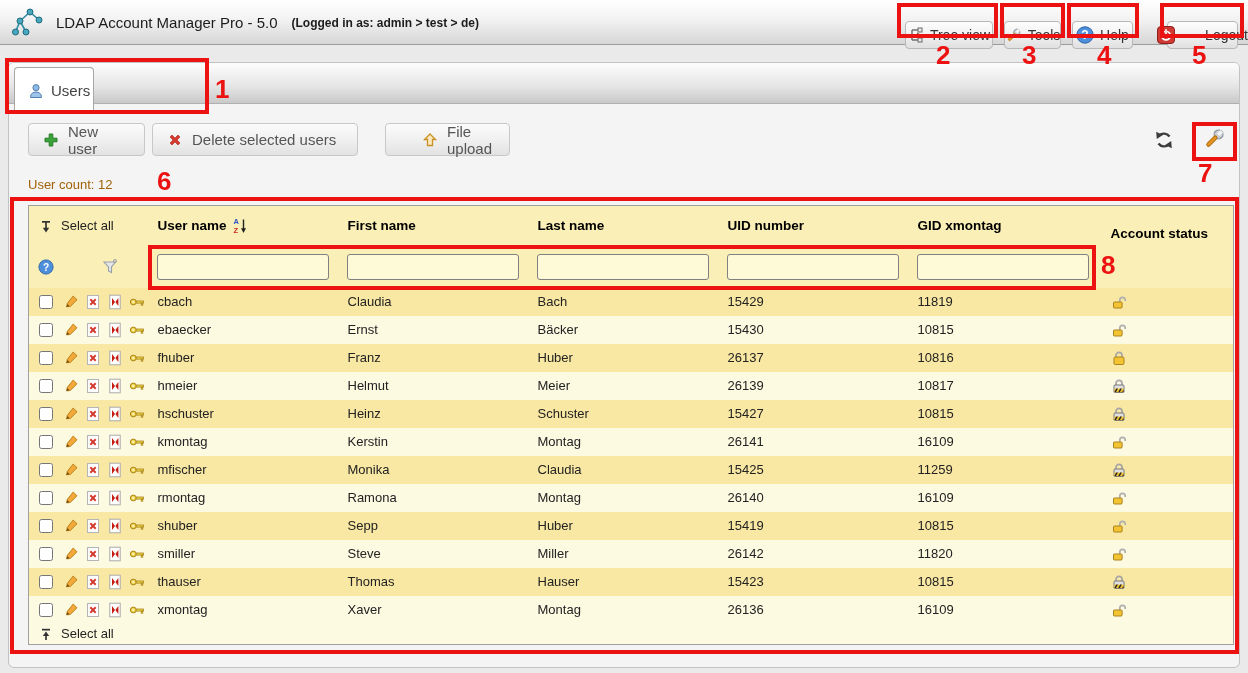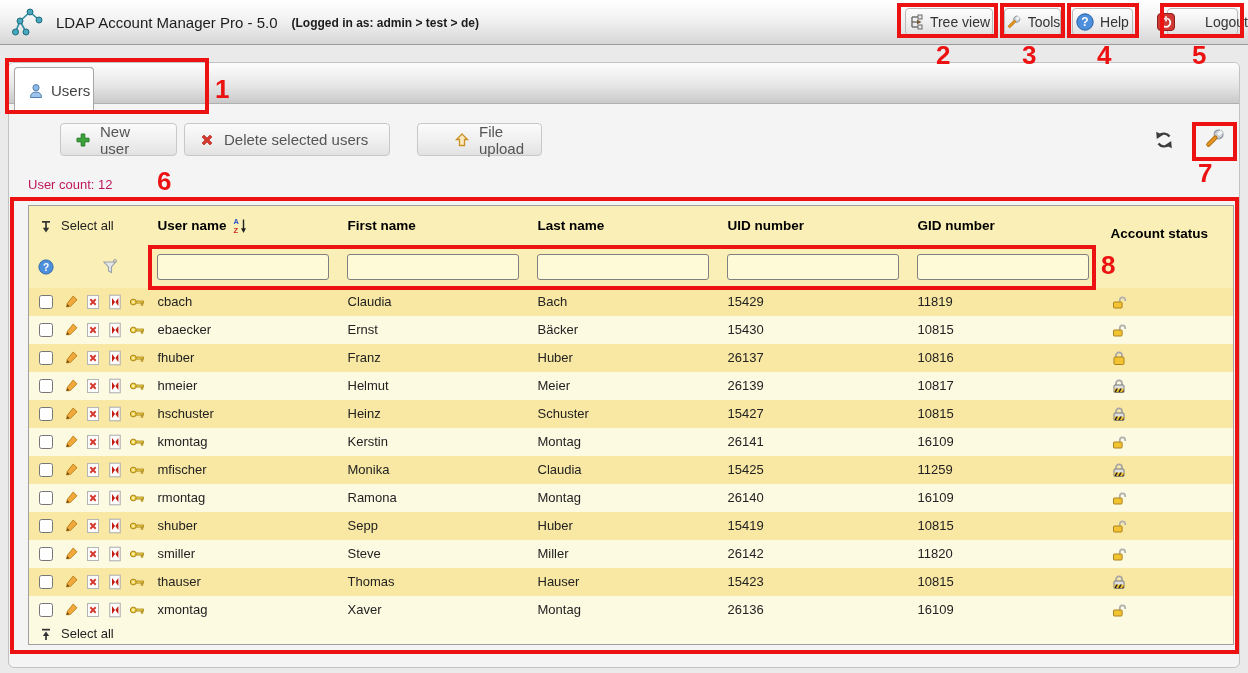--- a/index.html
+++ b/index.html
@@ -6,21 +6,21 @@
   body{font-family:"Liberation Sans",sans-serif;background:#dcdcdc;}
   .screen{position:relative;width:1248px;height:673px;background:#eaeaea;overflow:hidden;}
 
   
   .topbar{position:absolute;left:0;top:0;width:1248px;height:44px;
     background:linear-gradient(#ffffff 0%,#f2f2f2 45%,#d6d6d6 100%);
     border-bottom:1px solid #9c9c9c;}
   .brand{position:absolute;left:12px;top:7px;display:flex;align-items:center;}
   .brand .title{margin-left:8px;font-size:15px;color:#1c1c1c;}
   .brand .login{margin-left:14px;font-size:12px;font-weight:bold;color:#1c1c1c;position:relative;top:1px;}
-  .tb-btn{position:absolute;top:8px;height:28px;box-sizing:border-box;
+  .tb-btn{position:absolute;top:21px;height:28px;box-sizing:border-box;
     display:flex;align-items:center;justify-content:center;gap:6px;
     background:linear-gradient(#fdfdfd,#efefef 55%,#e0e0e0);
     border:1px solid #b8b8b8;border-radius:4px;font-size:14px;color:#333;cursor:pointer;}
   #btn-tree{left:905px;width:88px;}
   #btn-tools{left:1004px;width:57px;}
   #btn-help{left:1072px;width:61px;}
   #btn-logout{left:1167px;width:71px;gap:30px;}
 
   
   .panel{position:absolute;left:8px;top:62px;width:1232px;height:606px;box-sizing:border-box;
@@ -31,27 +31,27 @@
   .tab{position:absolute;box-sizing:border-box;display:flex;align-items:center;gap:7px;
     padding:0 13px;font-size:15px;color:#444;cursor:pointer;border-radius:4px 4px 0 0;}
   .tab-active{left:6px;top:5px;width:80px;height:46px;background:#ffffff;border:1px solid #a6a6a6;border-bottom:none;z-index:3;}
   .tab-inactive{left:89px;top:9px;width:100px;height:36px;
     background:linear-gradient(#f6f6f6,#d9d9d9);border:1px solid #a9a9a9;z-index:2;}
 
   
   .tool-btn{position:absolute;top:123px;height:33px;box-sizing:border-box;
     display:flex;align-items:center;gap:9px;padding:0 14px;
     background:linear-gradient(#fbfbfb,#efefef 55%,#e2e2e2);
-    border:1px solid #c8c8c8;border-radius:4px;font-size:15px;color:#555;cursor:pointer;margin-left:32px;}
+    border:1px solid #c8c8c8;border-radius:4px;font-size:15px;color:#555;cursor:pointer;}
   #btn-newuser{left:28px;width:117px;}
   #btn-delete{left:152px;width:206px;}
   #btn-upload{left:385px;width:125px;padding-left:36px;}
   .icon-refresh{position:absolute;left:1154px;top:130px;cursor:pointer;}
   .icon-wrench-big{position:absolute;left:1202px;top:127px;cursor:pointer;}
-  .user-count{position:absolute;left:28px;top:177px;font-size:13px;color:#be185d;}
+  .user-count{position:absolute;left:28px;top:177px;font-size:13px;color:#a16207;}
 
   
   .lam-table{position:absolute;left:28px;top:205px;width:1205px;border-collapse:collapse;
     table-layout:fixed;border:1px solid #a0a0a0;font-size:13px;color:#222;}
   .lam-table col.c1{width:34px;} .lam-table col.c2{width:94px;}
   .lam-table col.c3,.lam-table col.c4,.lam-table col.c5,.lam-table col.c6,.lam-table col.c7{width:190px;}
   .lam-table col.c8{width:127px;}
   .lam-table td,.lam-table th{padding:0;vertical-align:middle;overflow:hidden;white-space:nowrap;}
   tr.hdr{height:40px;background:var(--header-bg,#faefb6);}
   tr.hdr th{text-align:left;font-size:13.5px;color:#000;}
@@ -271,21 +271,21 @@
               <span>Last name</span>
             </span>
           </th>
         <th>
             <span class="hdr-col">
               <span>UID number</span>
             </span>
           </th>
         <th>
             <span class="hdr-col">
-              <span>GID number</span>
+              <span>GID xmontag</span>
             </span>
           </th>
         <th>
             <span class="hdr-col" style="padding-left:4px;margin-top:16px;">
               <span>Account status</span>
             </span>
           </th>
       </tr>
       <tr class="filter">
         <td>

